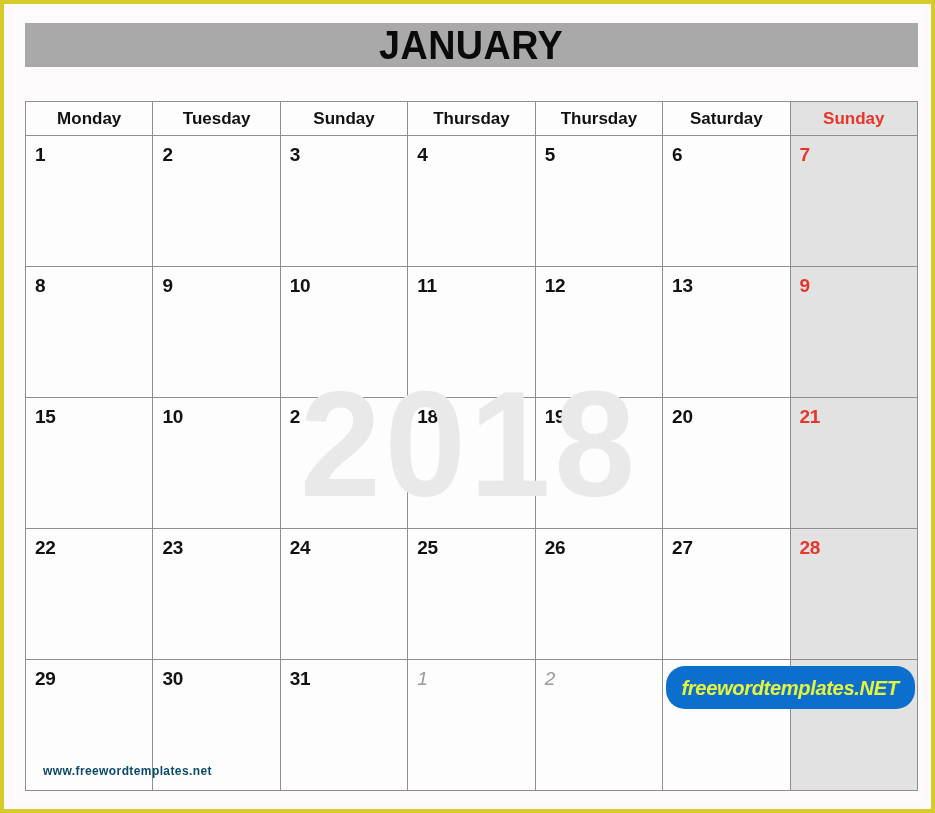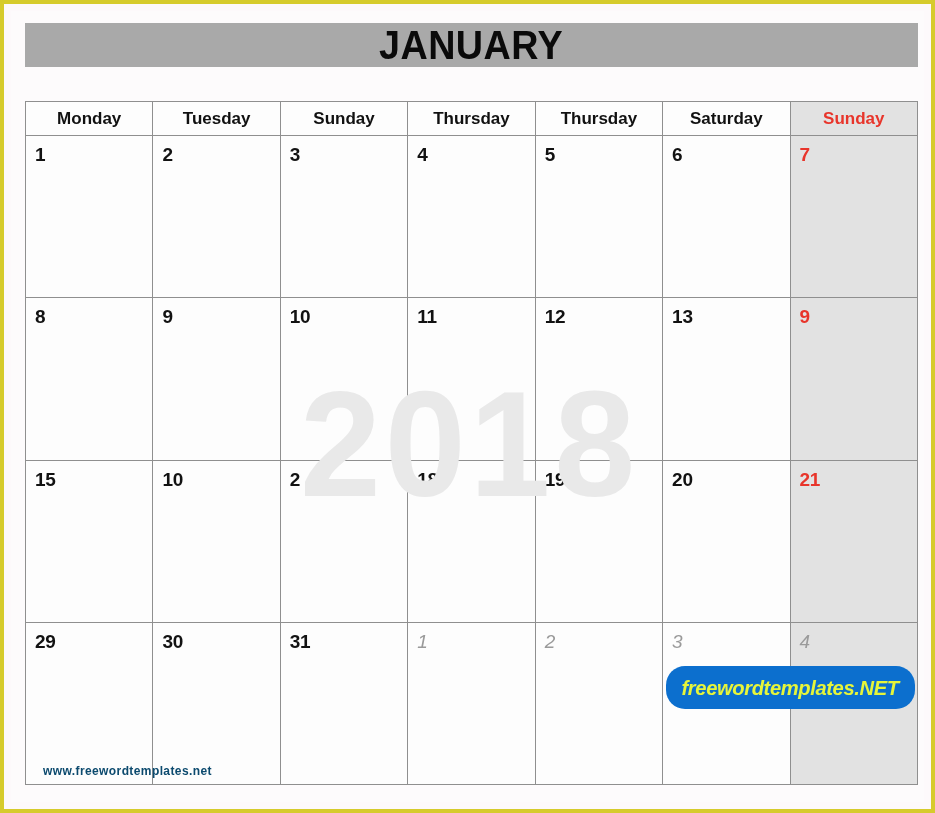--- a/index.html
+++ b/index.html
@@ -276,20 +276,43 @@
               <span class="daynum">19</span>
             </td>
           <td>
               <span class="daynum">20</span>
             </td>
           <td class="sunday-cell">
               <span class="daynum sun">21</span>
             </td>
         </tr>
 
+        <tr>
+          <td>
+              <span class="daynum">22</span>
+            </td>
+          <td>
+              <span class="daynum">23</span>
+            </td>
+          <td>
+              <span class="daynum">24</span>
+            </td>
+          <td>
+              <span class="daynum">25</span>
+            </td>
+          <td>
+              <span class="daynum">26</span>
+            </td>
+          <td>
+              <span class="daynum">27</span>
+            </td>
+          <td class="sunday-cell">
+              <span class="daynum sun">28</span>
+            </td>
+        </tr>
 
         <tr>
           <td>
               <span class="daynum">29</span>
             </td>
           <td>
               <span class="daynum">30</span>
             </td>
           <td>
               <span class="daynum">31</span>

